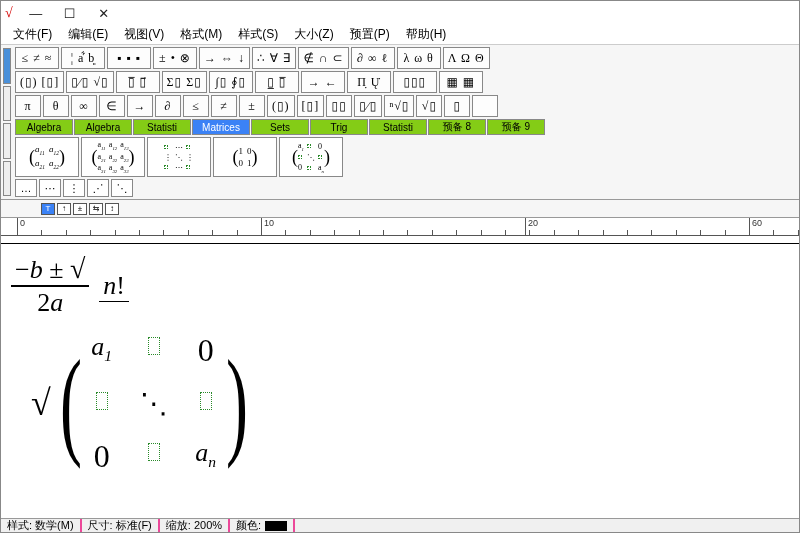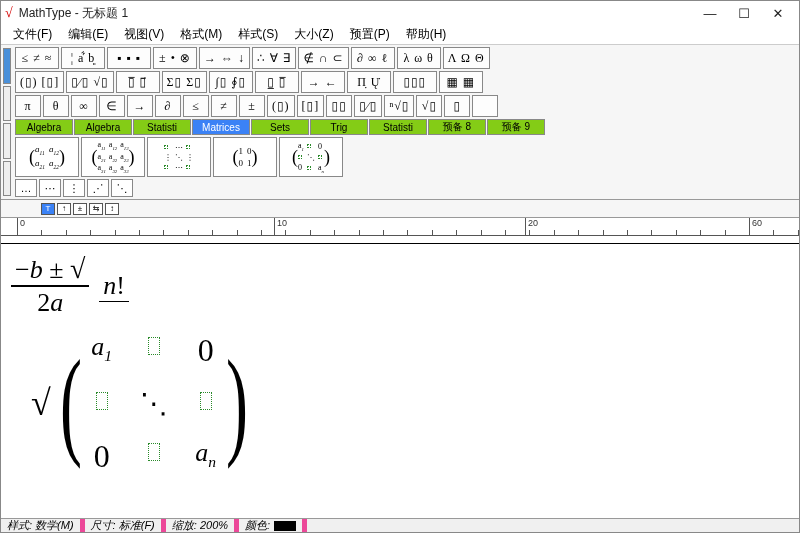--- a/index.html
+++ b/index.html
@@ -210,46 +210,41 @@
     position: absolute;
     left: 0; right: 0; bottom: 0;
     height: 14px;
     background: #f0f0f0;
     border-top: 1px solid #999;
     display: flex;
     font-size: 11px;
     align-items: center;
   }
   .statusbar .cell {
-    border-right: 5px solid #ec4899;
+    border-right: 2px solid #ec4899;
     padding: 0 6px;
     height: 100%;
-    display: flex; align-items: center; font-style: italic;
+    display: flex; align-items: center;
   }
   .swatch { width: 22px; height: 10px; background: #000; display: inline-block; margin-left: 4px; }
   .matcell {
     display: grid; grid-template-columns: repeat(2, auto); gap: 2px 4px;
     font-size: 9px; align-items: center;
   }
   .matcell3 {
     display: grid; grid-template-columns: repeat(3, auto); gap: 1px 3px;
     font-size: 8px; align-items: center;
   }
   .ds { display: inline-block; width: 4px; height: 4px; border: 1px dotted #2a8a2a; }
 </style>
 </head>
 <body>
 
 <div class="titlebar">
   <span class="logo">√</span>
-  <span class="title">
-    <span>MathType</span>
-    <span> - </span>
-    <span>无标题 1</span>
-  </span>
   <div class="winbtns">
     <div class="winbtn">—</div>
     <div class="winbtn">☐</div>
     <div class="winbtn">✕</div>
   </div>
 </div>
 
 <div class="menubar">
   <span>文件(F)</span>
   <span>编辑(E)</span>
@@ -407,21 +402,21 @@
 <div class="tagbar">
   <div class="tagbtn sel">T</div>
   <div class="tagbtn">↑</div>
   <div class="tagbtn">±</div>
   <div class="tagbtn">⇆</div>
   <div class="tagbtn">↕</div>
 </div>
 
 <div class="ruler">
   <div class="tick" style="left:16px">0</div>
-  <div class="tick" style="left:273px">10</div>
+  <div class="tick" style="left:260px">10</div>
   <div class="tick" style="left:524px">20</div>
   <div class="tick" style="left:748px">60</div>
 <div class="minor" style="left: 16px;"></div>
     <div class="minor" style="left: 40.4px;"></div>
     <div class="minor" style="left: 64.8px;"></div>
     <div class="minor" style="left: 89.2px;"></div>
     <div class="minor" style="left: 113.6px;"></div>
     <div class="minor" style="left: 138px;"></div>
     <div class="minor" style="left: 162.4px;"></div>
     <div class="minor" style="left: 186.8px;"></div>

